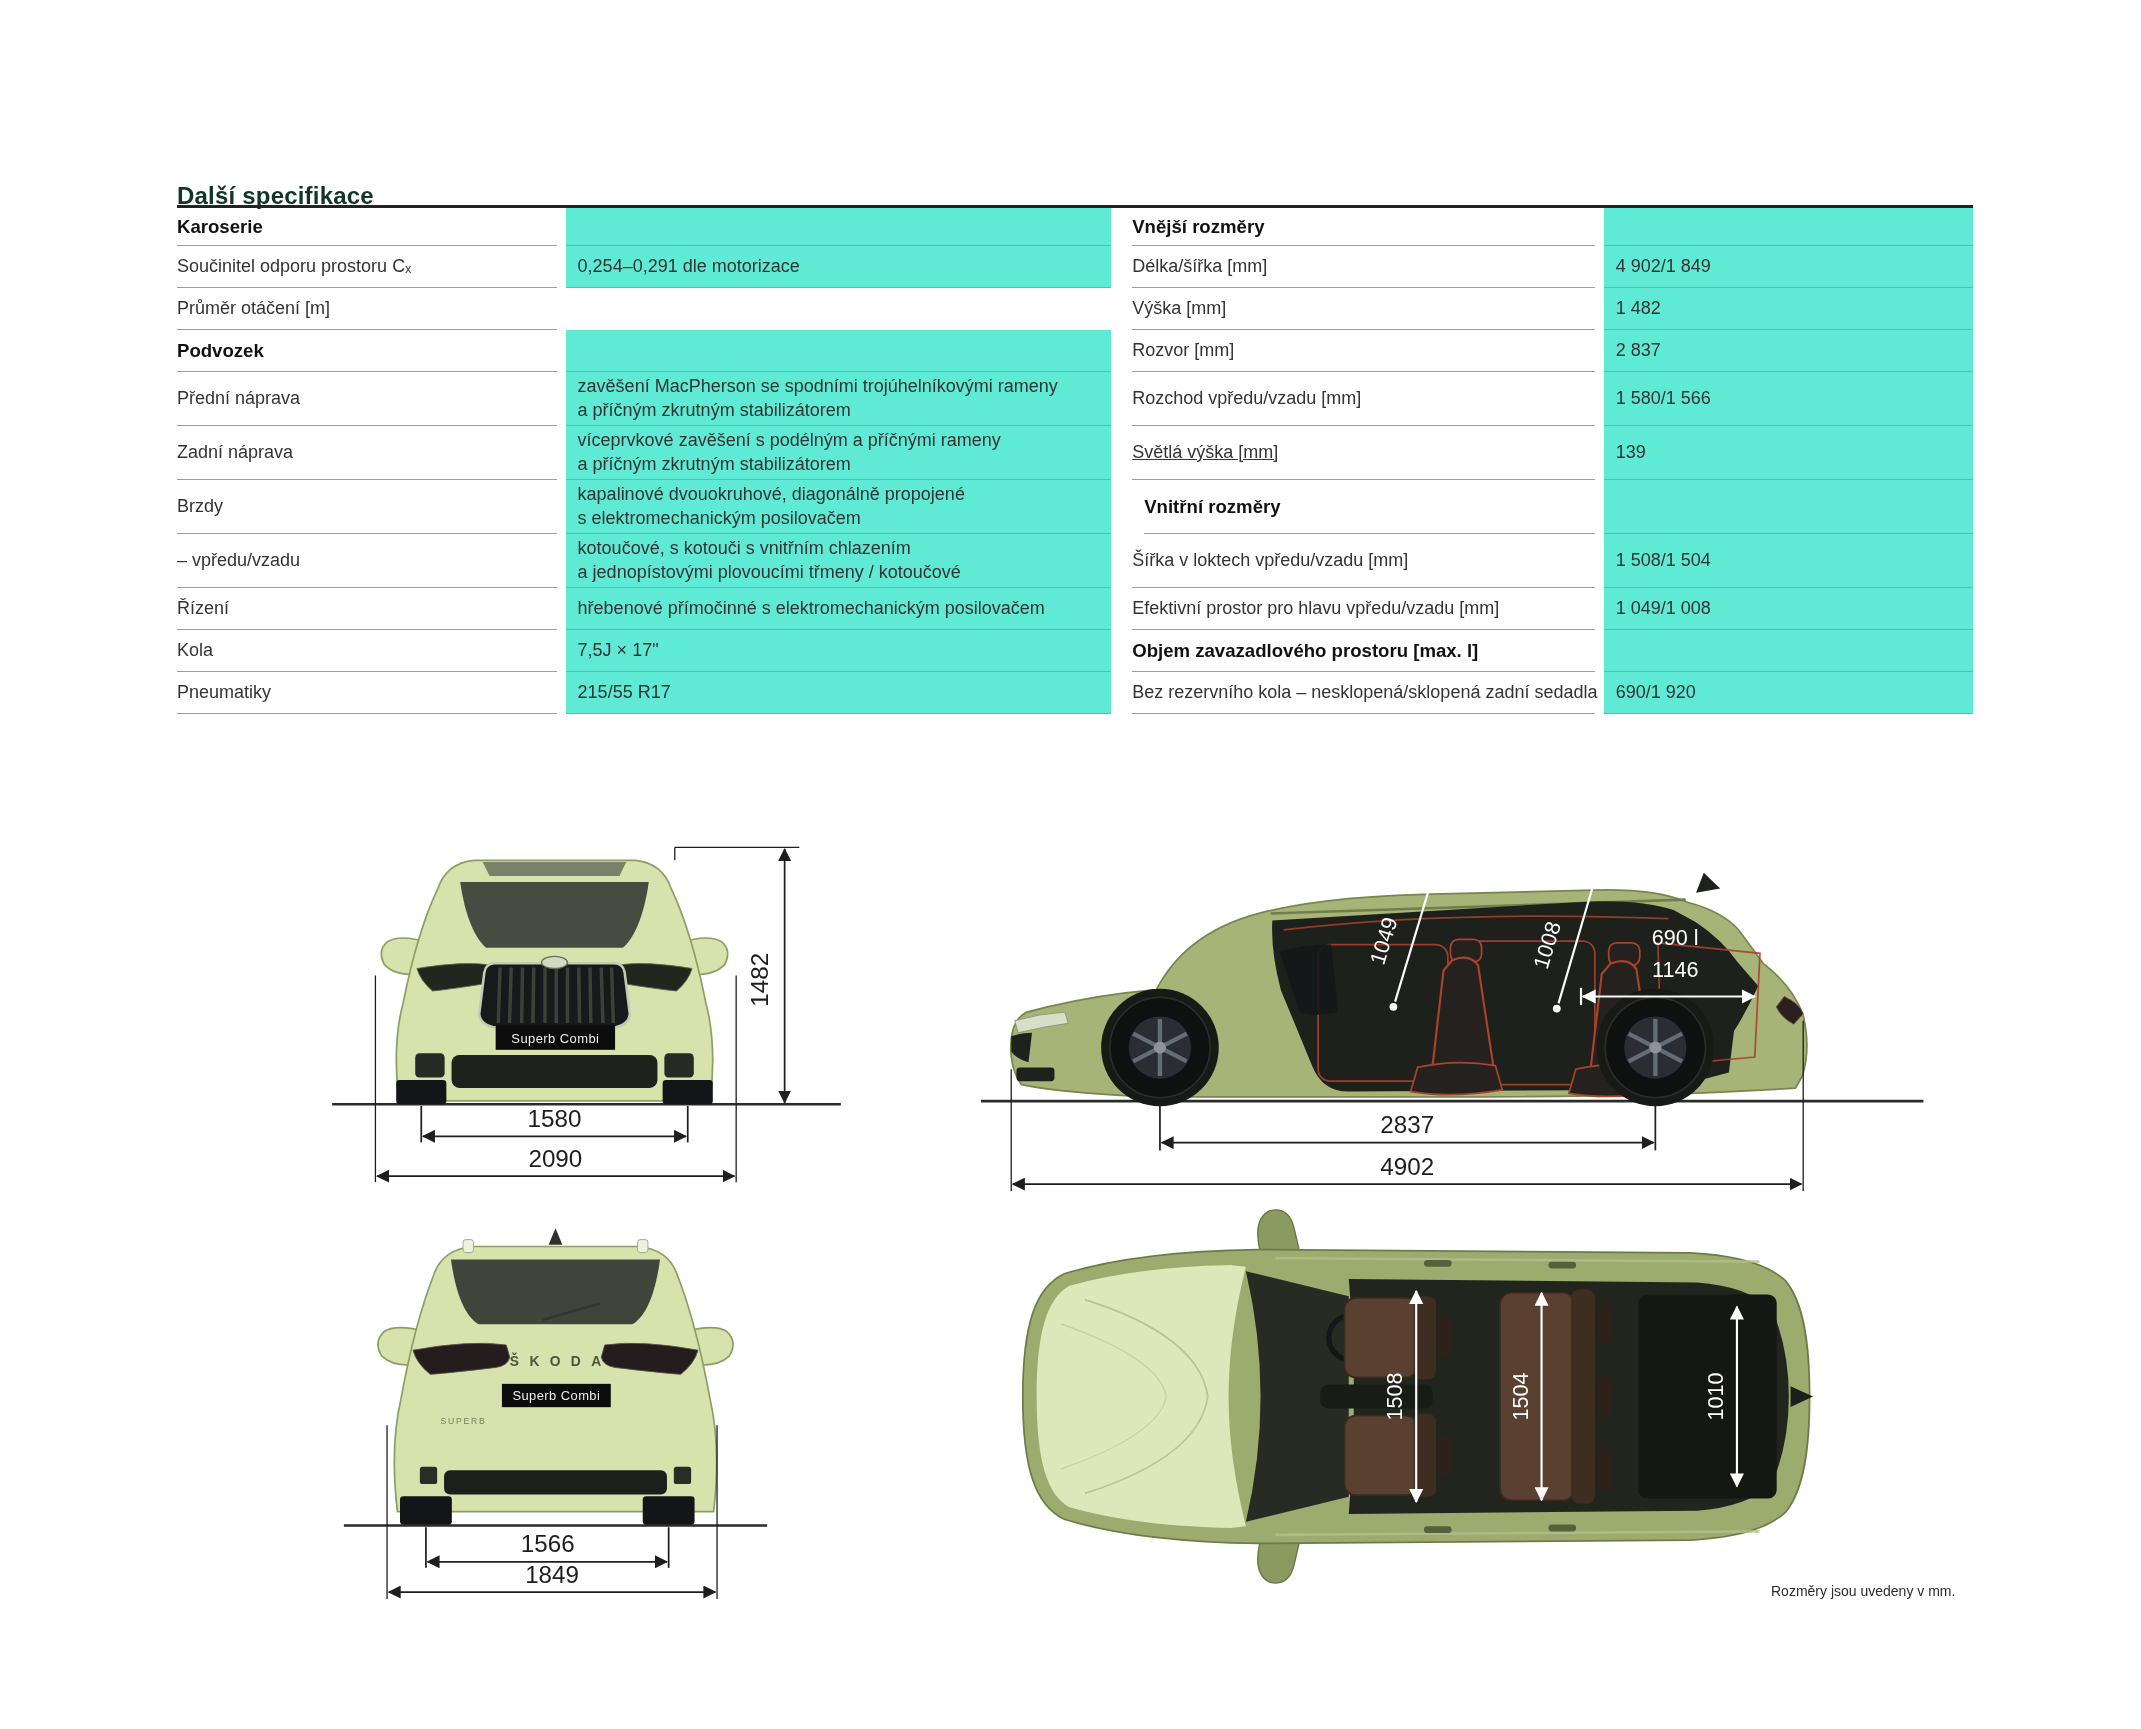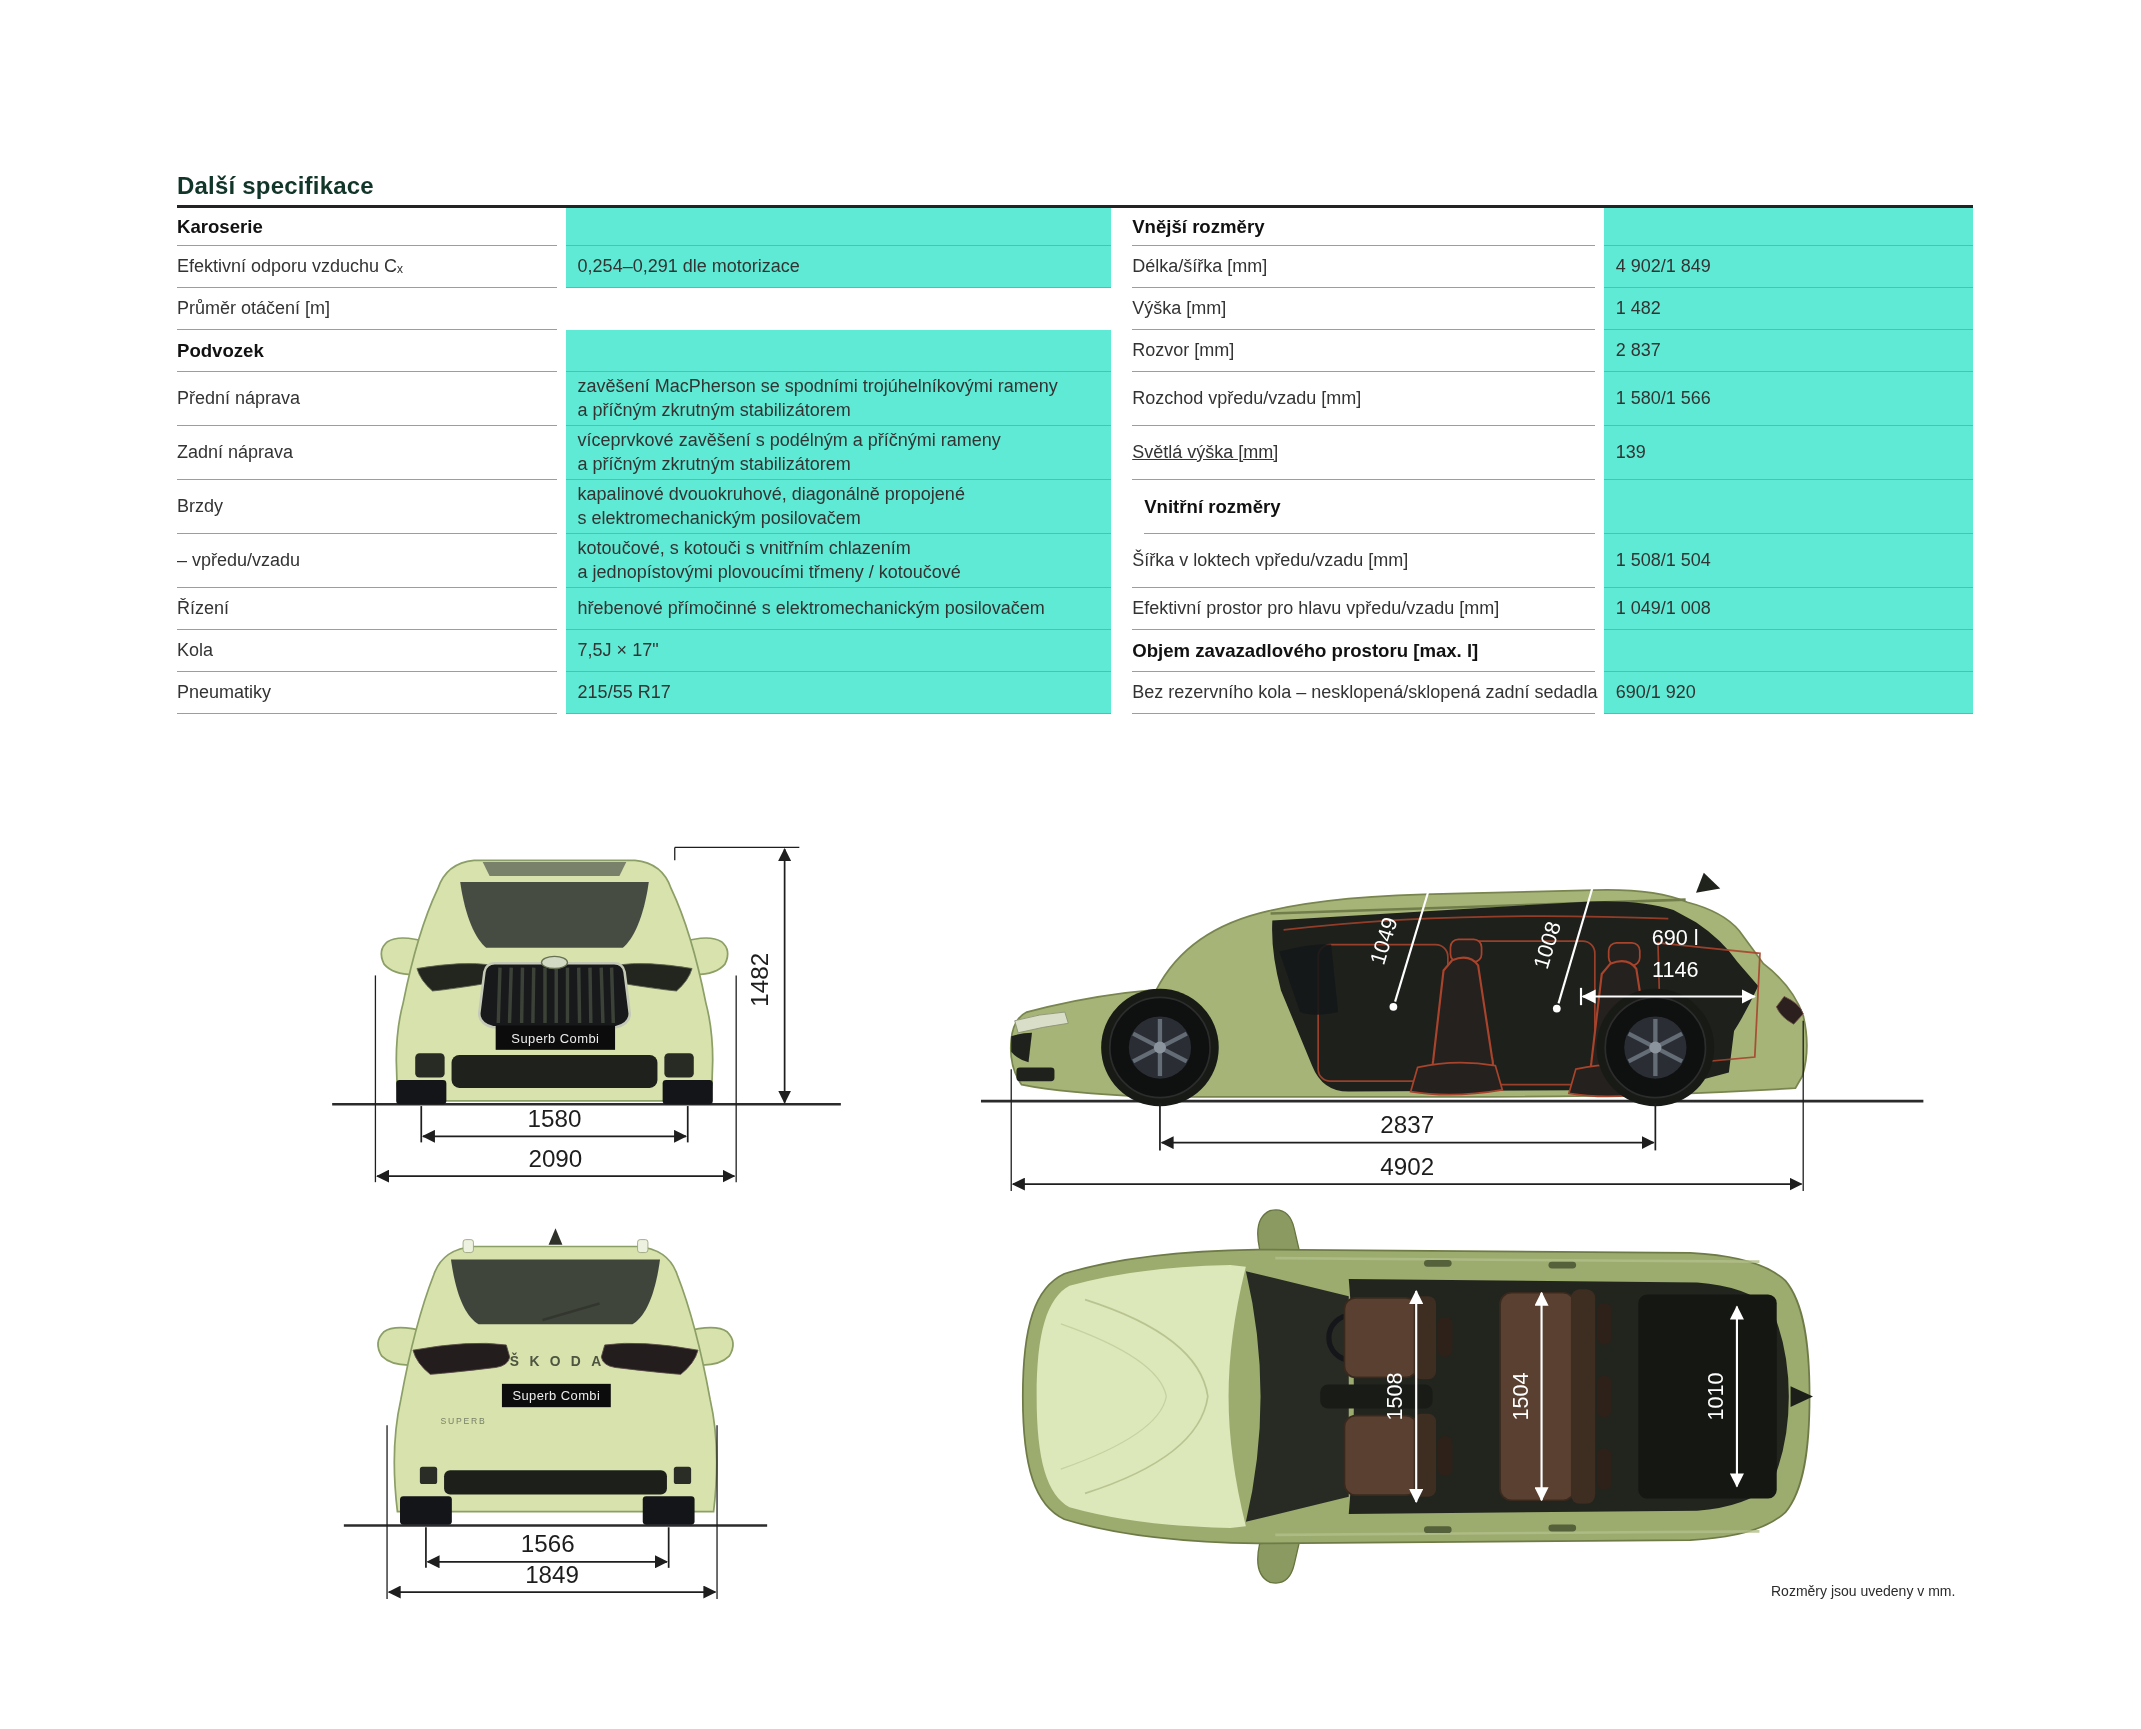--- a/index.html
+++ b/index.html
@@ -1,21 +1,21 @@
 <!DOCTYPE html>
 <html style="font-size:14px"><head>
 <meta charset="utf-8">
 <style>
   html,body { margin:0; padding:0; background:#fff; }
   .page {
     position:relative; width:2141px; height:1729px; background:#ffffff;
     font-family:"Liberation Sans","DejaVu Sans",sans-serif; overflow:hidden;
   }
   .title {
-    position:absolute; left:177px; top:172px; margin:0;
+    position:absolute; left:177px; top:182px; margin:0;
     font-size:24px; font-weight:bold; color:#123529; letter-spacing:0.2px;text-align:center;
   }
   .title-rule {
     position:absolute; left:177px; top:205px; width:1796px; height:2.6px;
     background:#232323;
   }
   .spec-table {
     position:absolute; left:177px; top:208px; width:1796px;
     display:grid;
     grid-template-columns:380px 8.6px 545px 21.6px 463px 8.6px 369px;
@@ -49,21 +49,21 @@
 <div class="page">
 
   <h1 class="title">Další specifikace</h1>
   <div class="title-rule"></div>
 
   <div class="spec-table" id="specTable" style="grid-template-rows: 38px 42px 42px 42px 54px 54px 54px 54px 42px 42px 42px;">
       <div class="cell label header" style="grid-area: 1 / 1;">Karoserie</div>
       <div class="cell value" style="grid-area: 1 / 3;"></div>
       <div class="cell label header" style="grid-area: 1 / 5;">Vnější rozměry</div>
       <div class="cell value" style="grid-area: 1 / 7;"></div>
-      <div class="cell label" style="grid-area: 2 / 1;">Efektivní odporu vzduchu Cₓ</div>
+      <div class="cell label" style="grid-area: 2 / 1;">Součinitel odporu prostoru Cₓ</div>
       <div class="cell value" style="grid-area: 2 / 3;">0,254–0,291 dle motorizace</div>
       <div class="cell label" style="grid-area: 2 / 5;">Délka/šířka [mm]</div>
       <div class="cell value" style="grid-area: 2 / 7;">4 902/1 849</div>
       <div class="cell label" style="grid-area: 3 / 1;">Průměr otáčení [m]</div>
       <div class="cell label" style="grid-area: 3 / 5;">Výška [mm]</div>
       <div class="cell value" style="grid-area: 3 / 7;">1 482</div>
       <div class="cell label header" style="grid-area: 4 / 1;">Podvozek</div>
       <div class="cell value" style="grid-area: 4 / 3;"></div>
       <div class="cell label" style="grid-area: 4 / 5;">Rozvor [mm]</div>
       <div class="cell value" style="grid-area: 4 / 7;">2 837</div>

